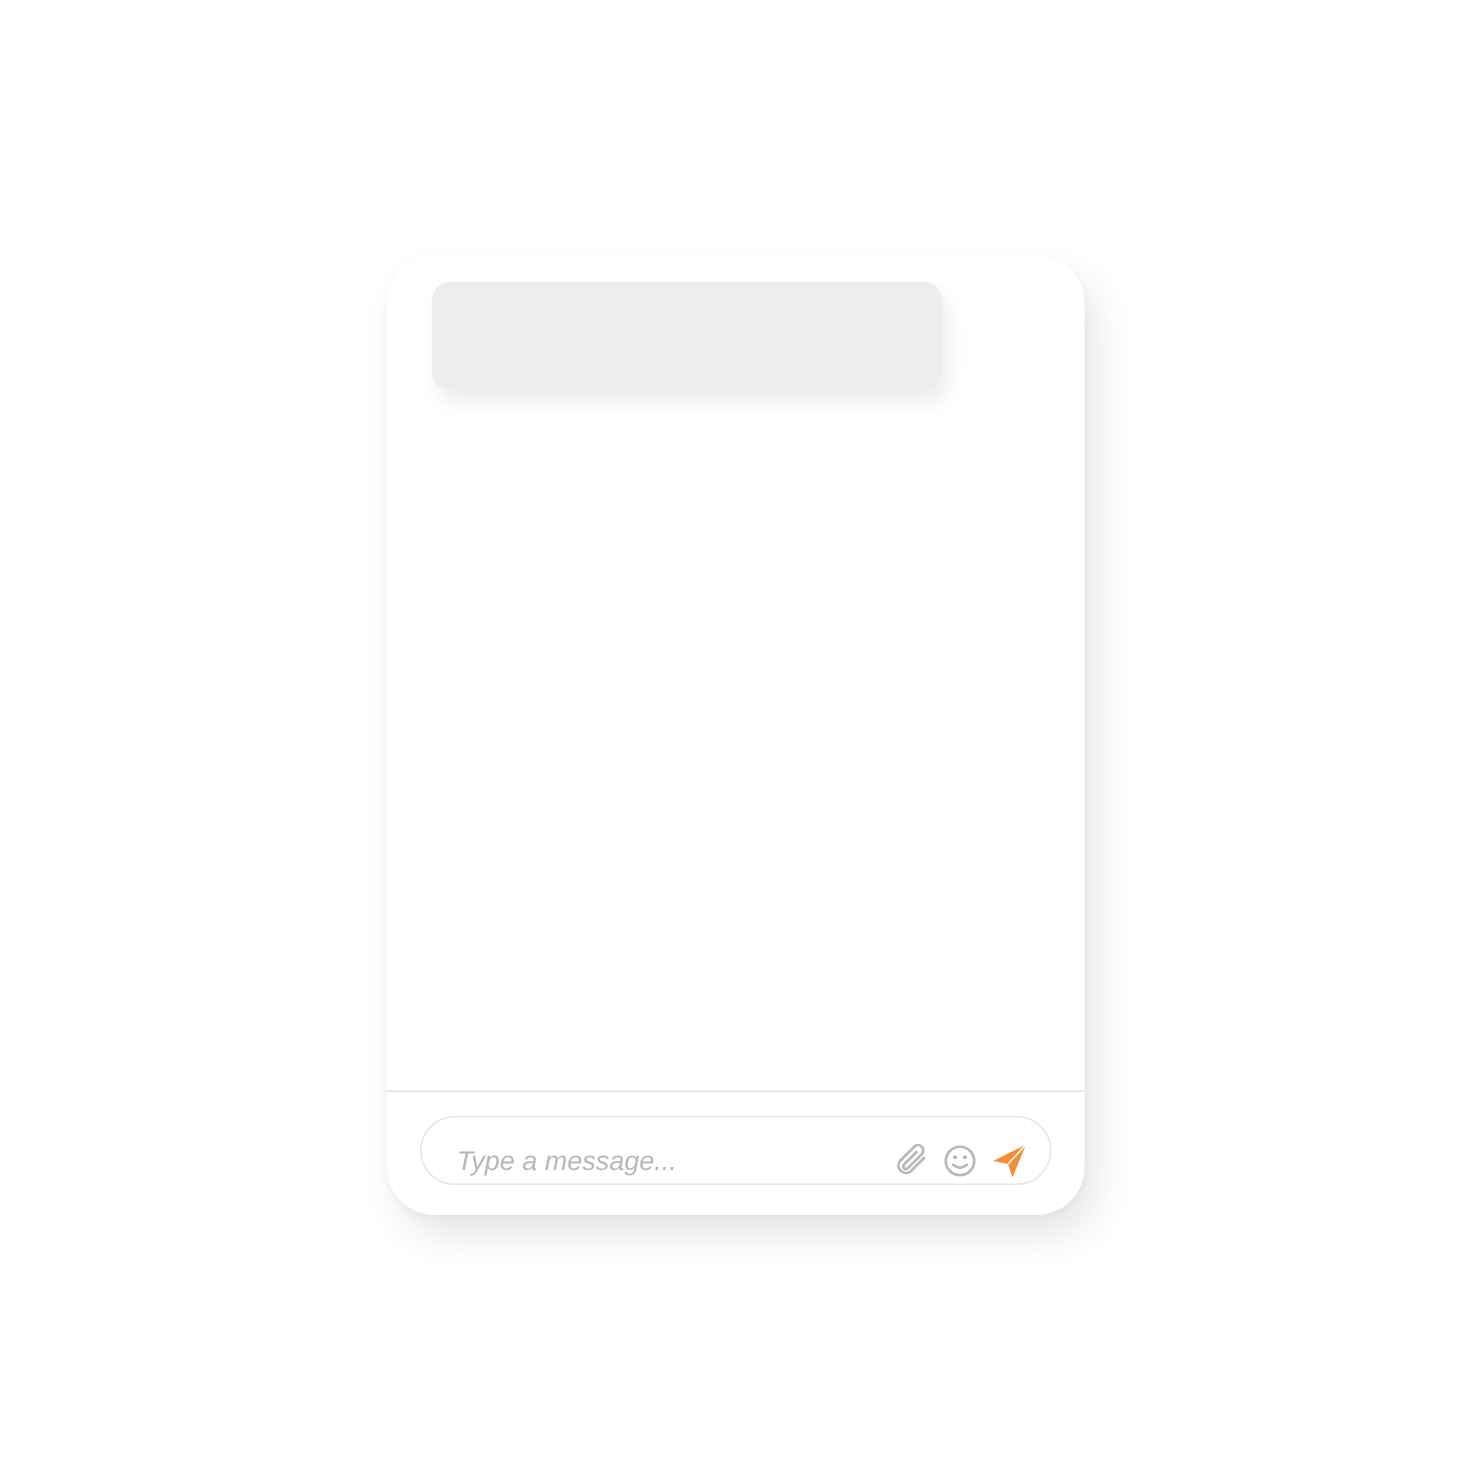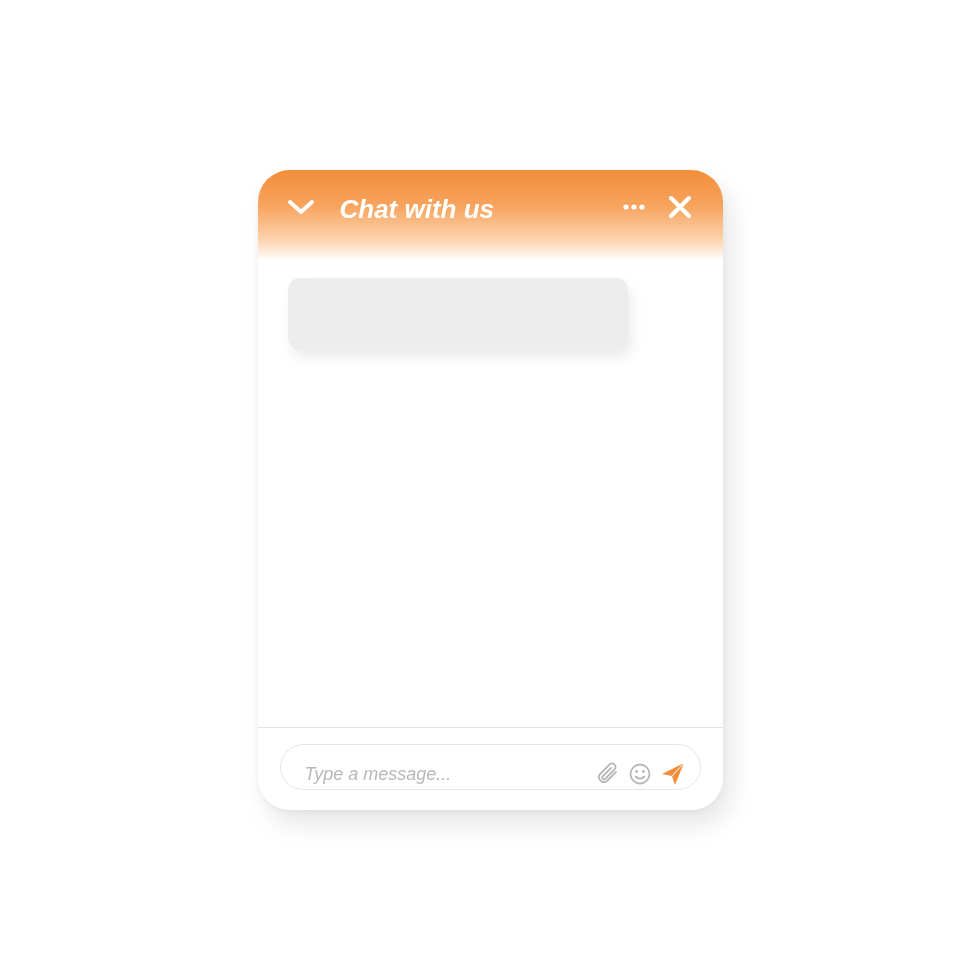--- a/index.html
+++ b/index.html
@@ -93,42 +93,20 @@
     justify-content: center;
     cursor: pointer;
   }
   svg { display: block; }
 </style>
 </head>
 <body>
 
 <div class="chat-widget">
 
-  <div class="chat-header">
-    <span class="hdr-icon">
-      <svg width="30" height="30" viewBox="0 0 30 30">
-        <polyline points="4,10 15,20 26,10" fill="none" stroke="#ffffff" stroke-width="4" stroke-linecap="round" stroke-linejoin="round"></polyline>
-      </svg>
-    </span>
-    <span class="hdr-title">Chat with us</span>
-    <span class="hdr-spacer"></span>
-    <span class="hdr-icon">
-      <svg width="30" height="30" viewBox="0 0 30 30">
-        <circle cx="7" cy="15" r="2.6" fill="#ffffff"></circle>
-        <circle cx="15" cy="15" r="2.6" fill="#ffffff"></circle>
-        <circle cx="23" cy="15" r="2.6" fill="#ffffff"></circle>
-      </svg>
-    </span>
-    <span class="hdr-icon">
-      <svg width="30" height="30" viewBox="0 0 30 30">
-        <line x1="6" y1="6" x2="24" y2="24" stroke="#ffffff" stroke-width="4" stroke-linecap="round"></line>
-        <line x1="24" y1="6" x2="6" y2="24" stroke="#ffffff" stroke-width="4" stroke-linecap="round"></line>
-      </svg>
-    </span>
-  </div>
 
   <div class="chat-body">
     <div class="msg-bubble"></div>
   </div>
 
   <div class="chat-footer">
     <div class="input-pill">
       <input class="msg-input" type="text" placeholder="Type a message..." style="">
       <span class="footer-icon">
         <svg width="24" height="24" viewBox="0 0 24 24">

